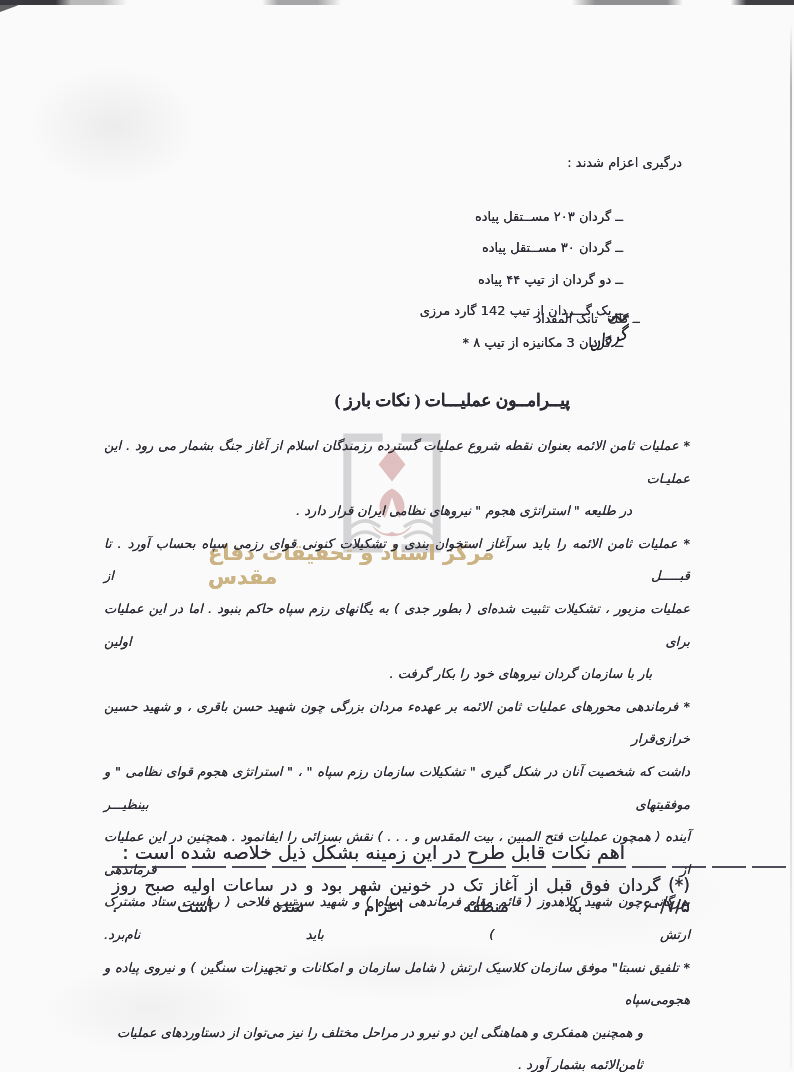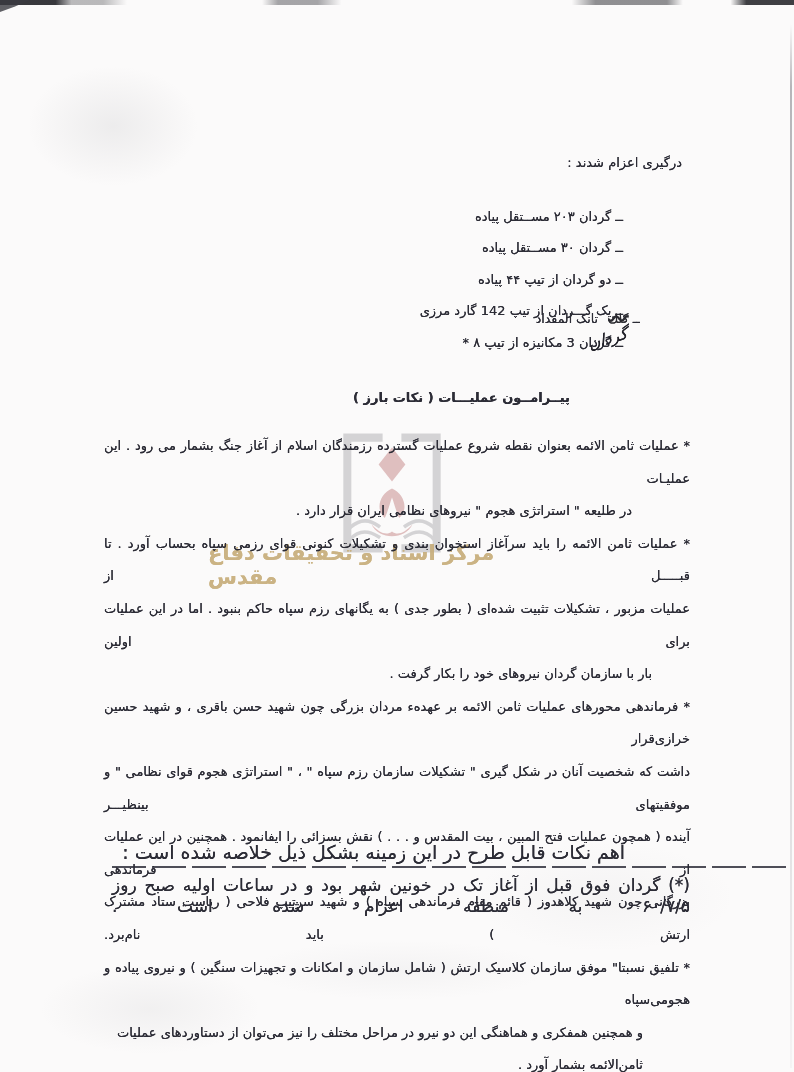--- a/index.html
+++ b/index.html
@@ -33,24 +33,24 @@
   .intro{position:absolute;top:147px;right:112px;font-size:13px;margin-top:8px;}
   .unit-list{position:absolute;top:178px;right:171px;font-size:13px;margin-top:23px;}
   .unit-list .li{height:31.4px;line-height:31.4px;white-space:nowrap;}
   .corrected{position:absolute;top:311px;right:154px;font-size:12.5px;white-space:nowrap;}
   .scribble{display:inline-block;text-decoration:line-through;
     text-decoration-style:wavy;text-decoration-thickness:2.2px;
     transform:rotate(-3deg);color:#2a2a30;margin-left:6px;}
   .handwrite{position:absolute;top:329px;right:166px;font-size:16px;font-style:italic;
     transform:rotate(-16deg) skewX(-6deg);color:#22222a;text-shadow:0 0 .4px #22222a;
     direction:rtl;}
-  .heading{position:absolute;top:390px;right:224px;font-size:13px;font-weight:bold;
-    white-space:nowrap;}
+  .heading{position:absolute;top:390px;right:224px;font-size:17px;font-weight:bold;
+    white-space:nowrap;font-family:Liberation Serif, serif;}
   .body-block{position:absolute;top:430px;left:104px;width:586px;font-size:13px;z-index:2;}
-  .body-block p{margin:0;}
+  .body-block p{margin:0;font-style:italic;}
   .line{display:block;line-height:32.6px;white-space:normal;}
   .just{text-align:justify;text-align-last:justify;}
   .endline{text-align:right;}
   .closing{position:absolute;top:841px;right:169px;font-size:19px;z-index:2;}
   .divider{position:absolute;top:866px;left:112px;width:676px;height:2px;
     background:repeating-linear-gradient(90deg,#4e4e58 0 34px,rgba(0,0,0,0) 34px 40px);}
   .footnote{position:absolute;top:875px;left:112px;width:578px;font-size:17px;
     line-height:21px;text-align:justify;text-align-last:justify;z-index:2;}
   
   .wm-logo{position:absolute;top:426px;left:331px;width:122px;height:134px;opacity:.55;z-index:1;}

